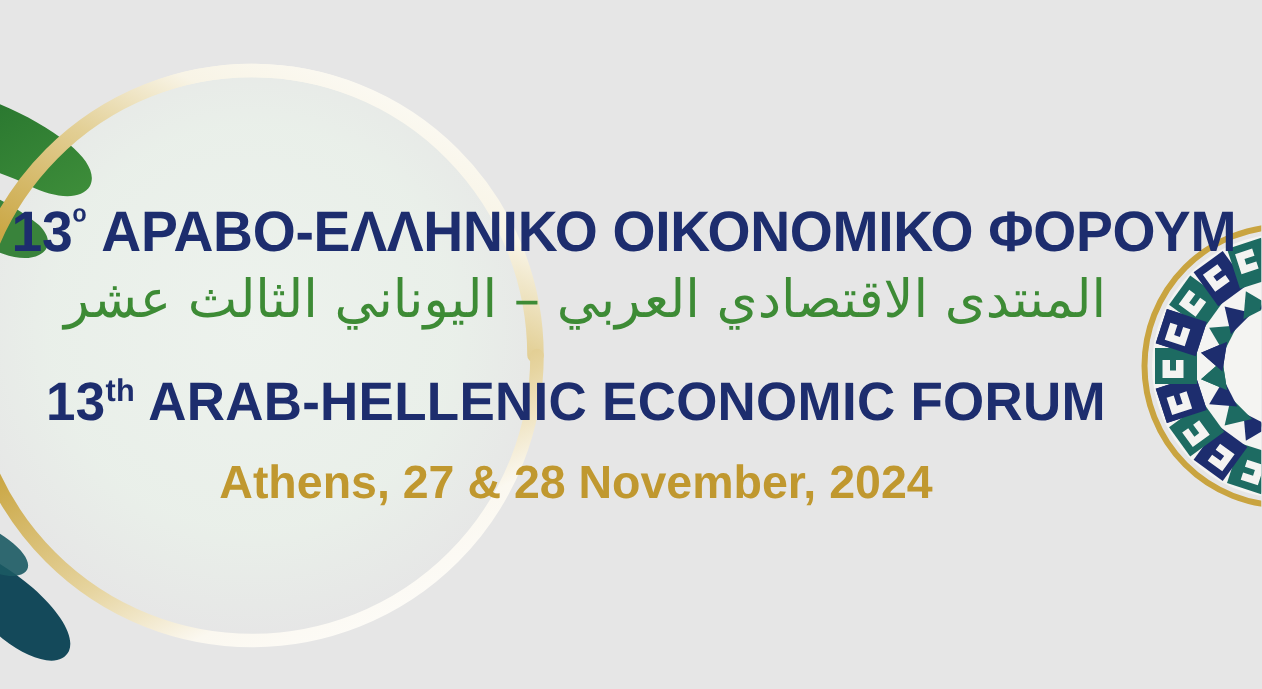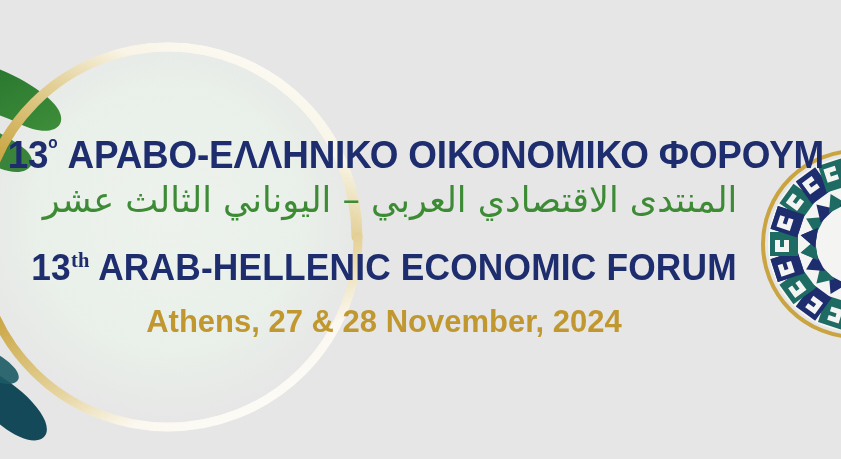--- a/index.html
+++ b/index.html
@@ -87,21 +87,20 @@
     letter-spacing: 0.2px;
     color: #1d2d6e;
     font-family: "Liberation Sans", sans-serif;
     transform: scaleX(0.98);
     transform-origin: center top;
   }
   #line-english .ordinal-sup {
     font-size: 0.58em;
     vertical-align: super;
     line-height: 0;
-    font-family: Liberation Serif, serif;
   }
 
   
   #line-date {
     left: -6px;
     top: 306px;
     width: 780px;
     text-align: center;
     font-size: 31px;
     font-weight: bold;

